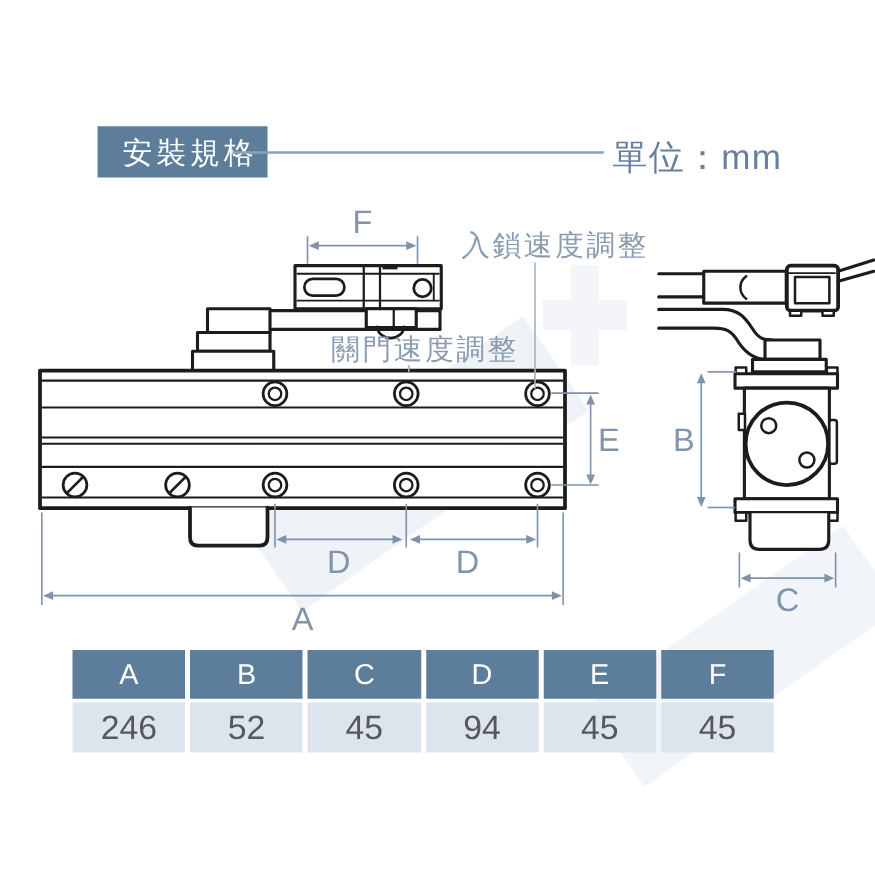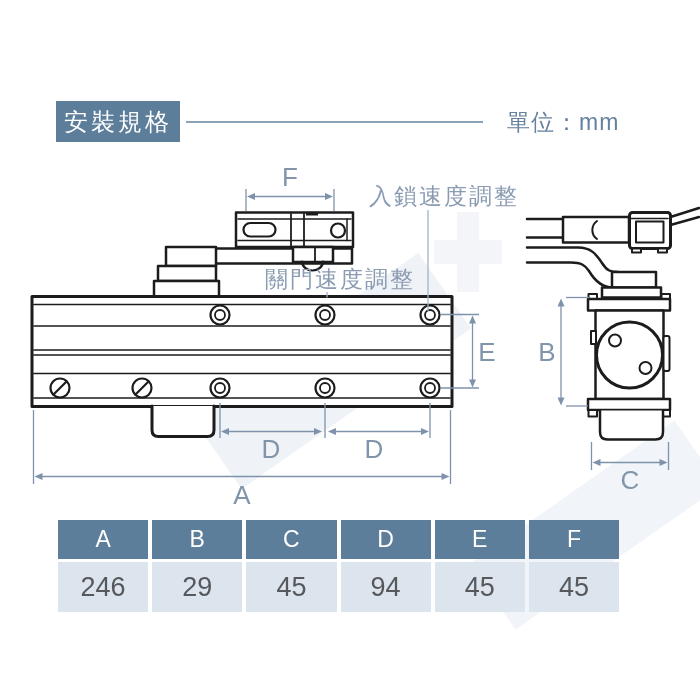--- a/index.html
+++ b/index.html
@@ -1,39 +1,39 @@
 <!DOCTYPE html>
 <html style="--accent: #5d7e9b; --rowbg: #dce5ed; --valtext: #56585c; --dimline: #7e93ab; --dimtext: #8095ab; --cjk: #8b9cb2; --unit: #66809f; --rule: #8ba1b7;"><head>
 <meta charset="utf-8">
 <style>
   html,body{margin:0;padding:0;background:#fff;}
   .stage{
     position:relative;width:700px;height:700px;background:#ffffff;overflow:hidden;
     font-family:"Liberation Sans","DejaVu Sans",sans-serif;
   }
   .title-box{
-    position:absolute;left:56px;top:101px;width:124px;height:41px;
+    position:absolute;left:78px;top:101px;width:124px;height:41px;
     background:var(--accent,#5d7e9b);color:#ffffff;font-size:24px;letter-spacing:3px;
-    display:flex;align-items:center;justify-content:center;
+    display:flex;align-items:center;justify-content:center;padding-left:12px;
   }
   .title-rule{
     position:absolute;left:186px;top:121px;width:297px;height:0;
     border-top:2px solid var(--rule,#8ba1b7);
   }
   .unit-label{
-    position:absolute;left:507px;top:107px;font-size:23px;color:var(--unit,#66809f);
+    position:absolute;left:490px;top:107px;font-size:28px;color:var(--unit,#66809f);
     letter-spacing:1px;
   }
   .diagram-svg{position:absolute;left:0;top:0;}
   .spec-table{position:absolute;left:58px;top:520px;width:561px;}
   .spec-row{display:flex;gap:4px;}
   .spec-row + .spec-row{margin-top:3px;}
   .cell{flex:1;display:flex;align-items:center;justify-content:center;}
   .th{height:39px;background:var(--accent,#5d7e9b);color:#ffffff;font-size:23px;}
-  .td{height:50px;background:var(--rowbg,#dce5ed);color:var(--valtext,#56585c);font-size:27px;}
+  .td{height:40px;background:var(--rowbg,#dce5ed);color:var(--valtext,#56585c);font-size:27px;}
   text{font-family:"Liberation Sans","DejaVu Sans",sans-serif;}
   .dimtxt{fill:var(--dimtext,#8095ab);font-size:26px;}
   .cjk{fill:var(--cjk,#8b9cb2);font-size:23px;letter-spacing:2px;}
 </style>
 </head>
 <body>
 
 <div class="stage">
 
   <div class="title-box">安裝規格</div>
@@ -232,20 +232,20 @@
     <div class="spec-row">
       <div class="cell th">A</div>
       <div class="cell th">B</div>
       <div class="cell th">C</div>
       <div class="cell th">D</div>
       <div class="cell th">E</div>
       <div class="cell th">F</div>
     </div>
     <div class="spec-row">
       <div class="cell td">246</div>
-      <div class="cell td">29</div>
+      <div class="cell td">52</div>
       <div class="cell td">45</div>
       <div class="cell td">94</div>
       <div class="cell td">45</div>
       <div class="cell td">45</div>
     </div>
   </div>
 </div>
 
 </body></html>

